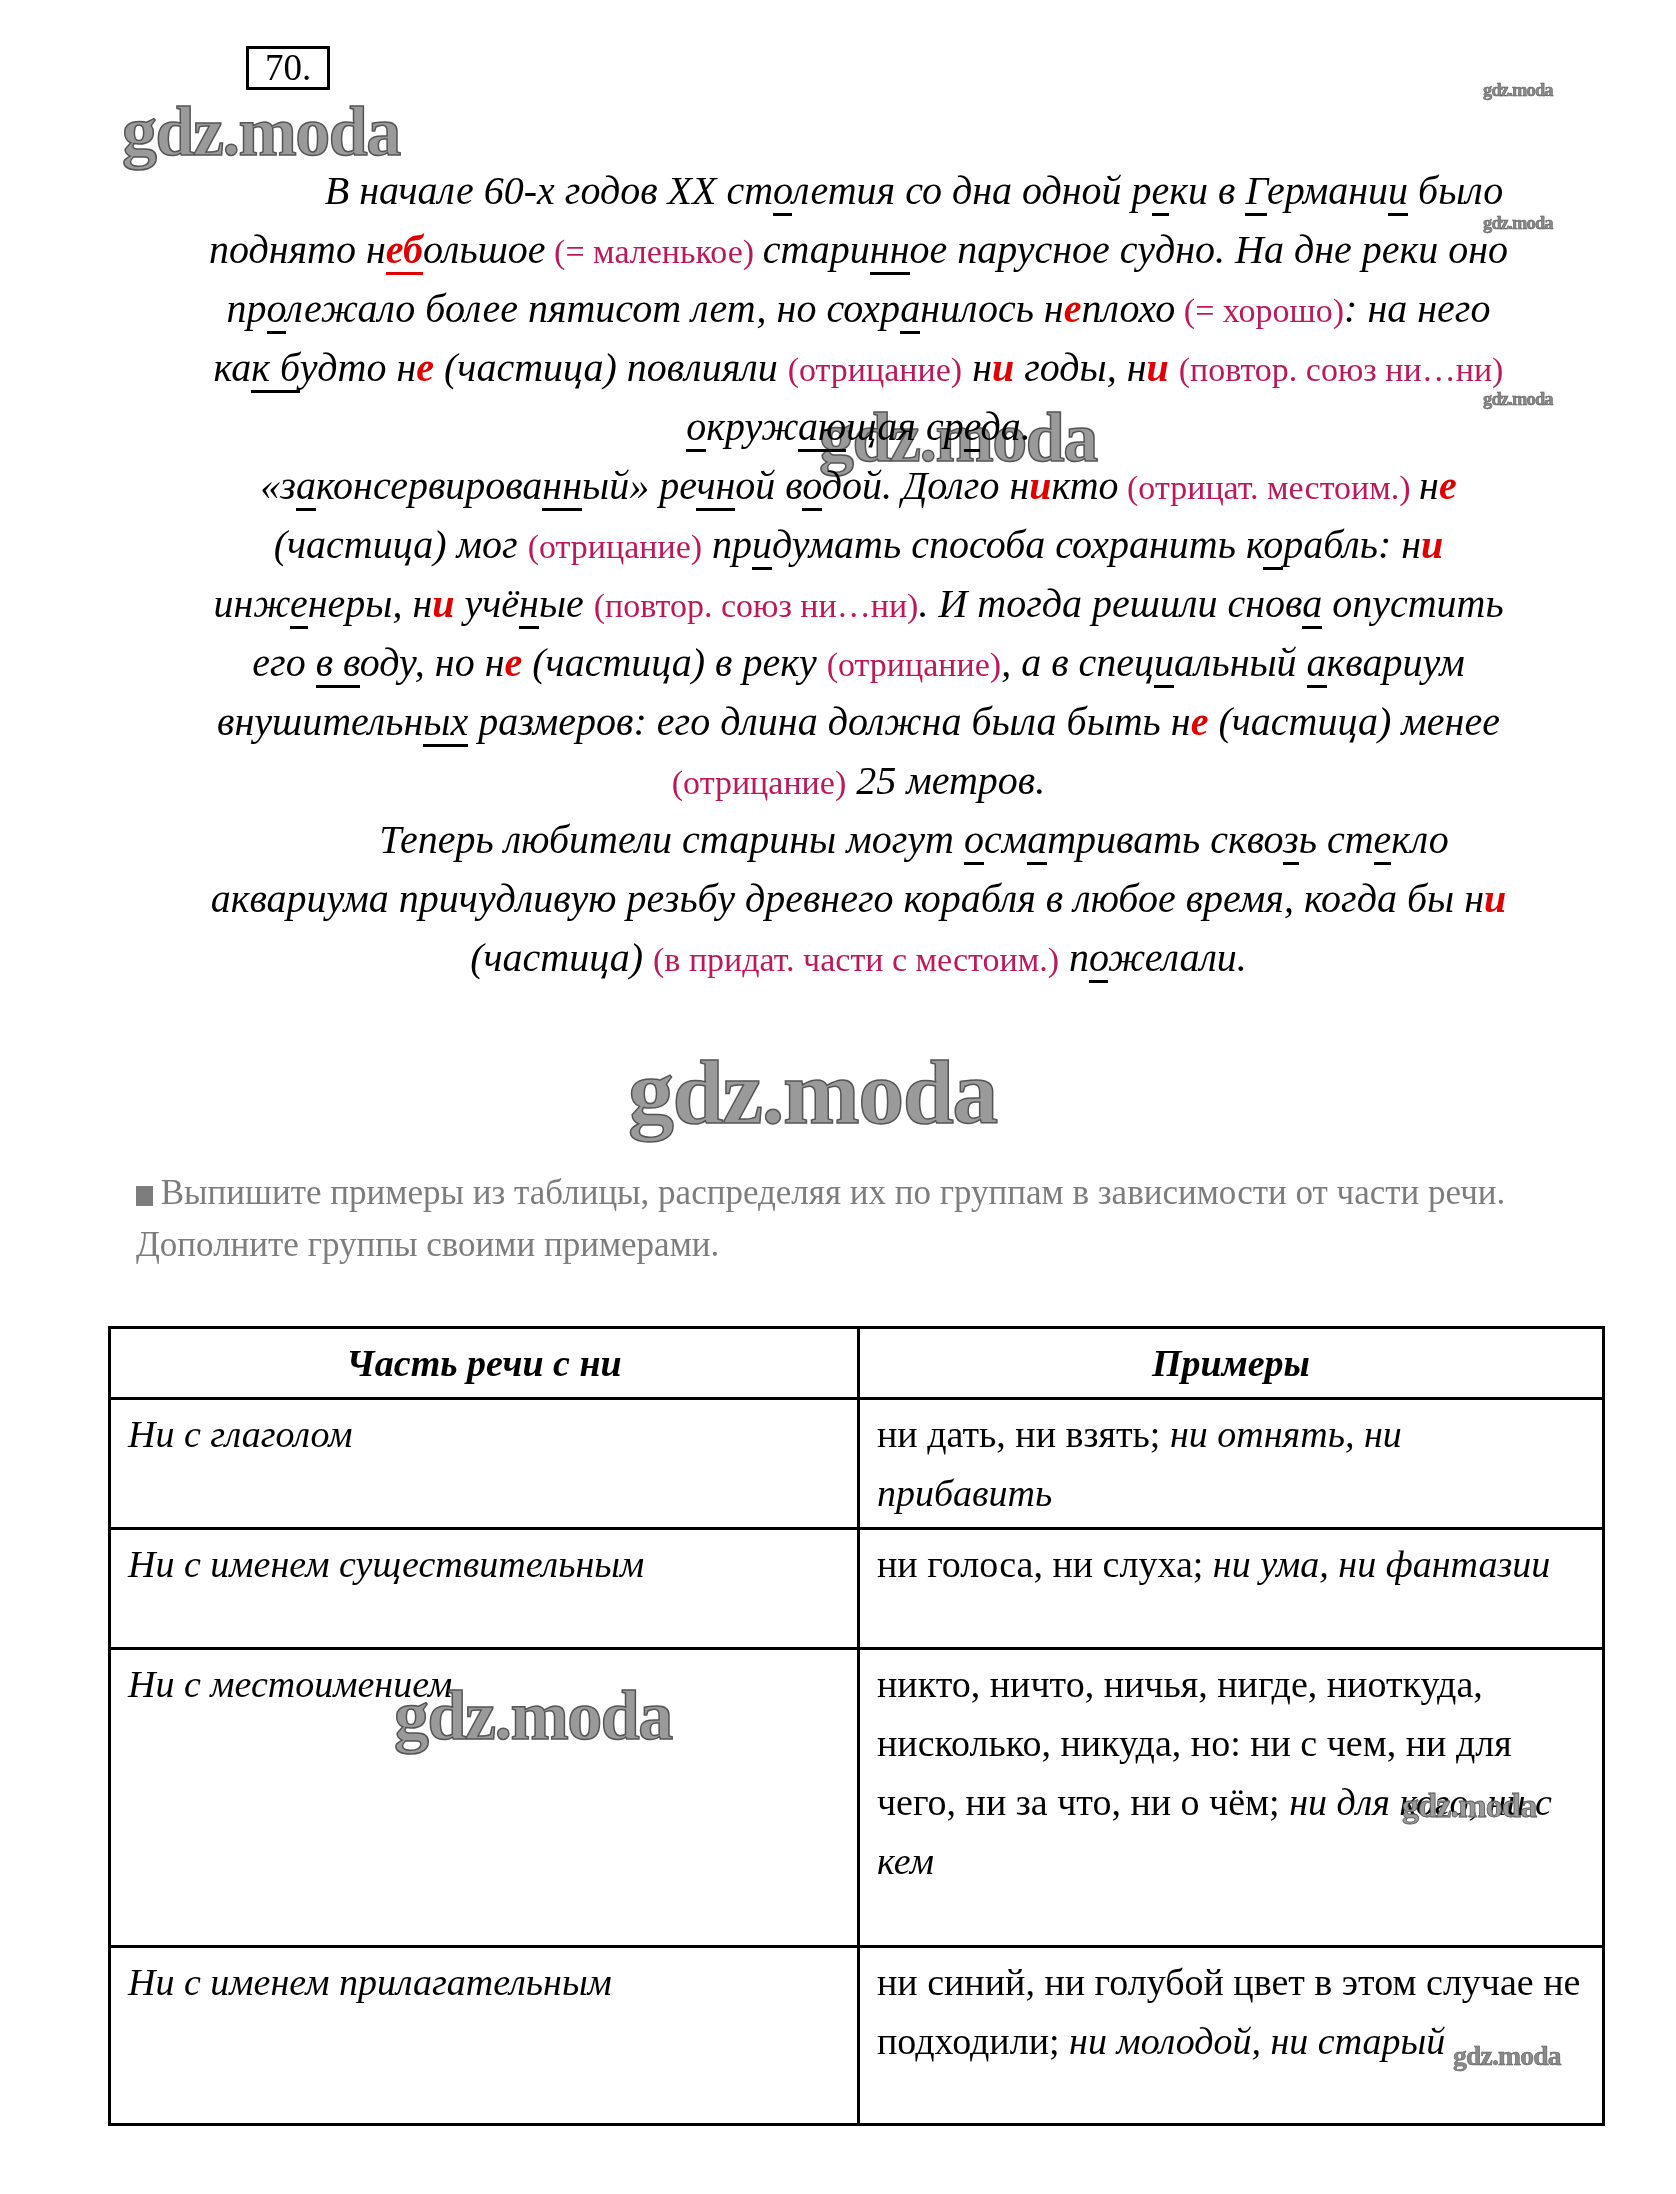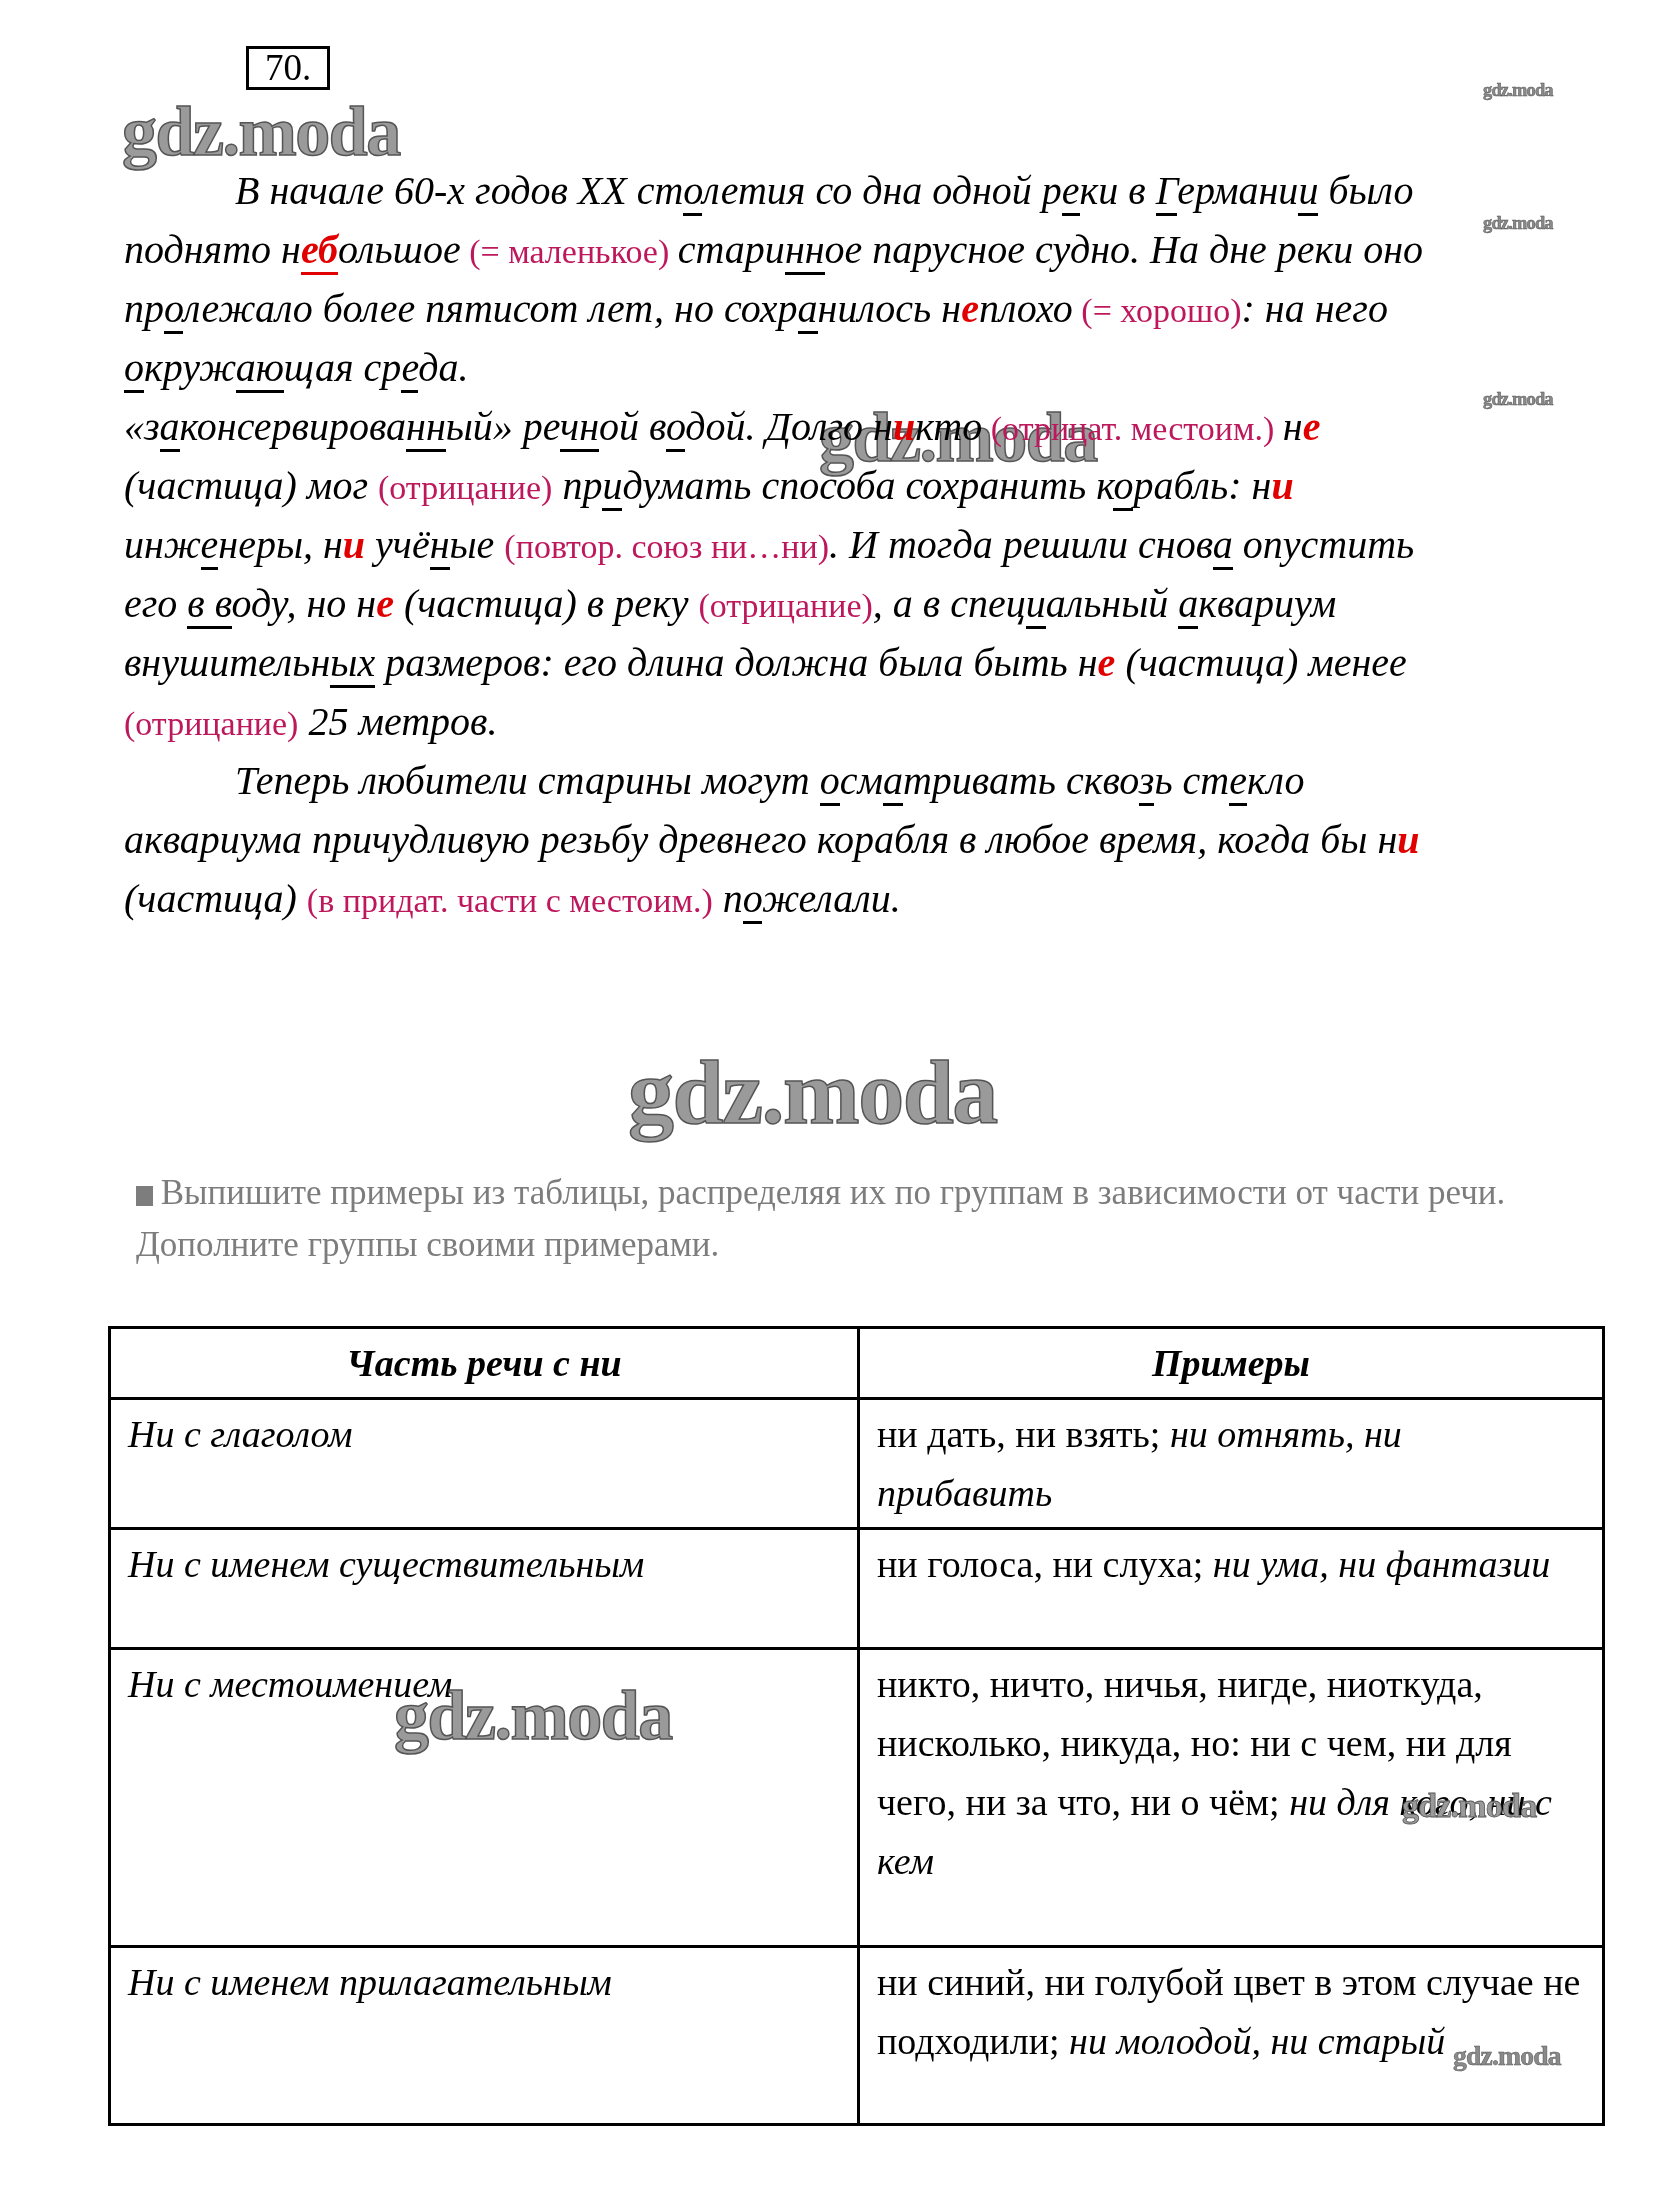--- a/index.html
+++ b/index.html
@@ -6,21 +6,21 @@
   body { width:1676px; height:2194px; position:relative; overflow:hidden;
          font-family:"Liberation Serif","DejaVu Serif",serif; color:#000; }
   .num-box { position:absolute; left:246px; top:46px; width:84px; height:44px;
              border:3.1px solid #000; box-sizing:border-box; font-weight:normal;
              font-size:37px; line-height:38px; text-align:center; }
   .wm { position:absolute; font-family:"Liberation Serif","DejaVu Serif",serif; font-weight:bold;
         color:#9a9a9a; -webkit-text-stroke:1.5px #555; letter-spacing:-1.5px; }
   .wm.big { font-size:70px; }
   .wm.small { font-size:18.4px; -webkit-text-stroke:0.5px #555; letter-spacing:-0.8px; color:#8a8a8a; }
   .wm.mid { font-size:34px; -webkit-text-stroke:0.8px #555; letter-spacing:-0.8px; }
-  .text { position:absolute; left:124px; width:1469px; font-style:italic; font-size:40px; }
+  .text { position:absolute; left:124px; width:1469px; font-style:italic; font-size:40px;text-align:center; }
   .line { height:59px; line-height:59px; white-space:nowrap; }
   .indent { padding-left:111px; }
   .g { color:#be185d; font-style:normal; font-size:34px; }
   .r { color:#e00000; font-weight:bold; }
   .u { border-bottom:3.1px solid #000; }
   .instr { position:absolute; left:136px; top:1167px; width:1469px; color:#7d7d7d;
            font-size:35px; line-height:52px; }
   .instr .sq { display:inline-block; width:17px; height:20px; background:#7d7d7d; margin-right:7.7px; vertical-align:-1.5px; }
   table { position:absolute; left:108px; top:1326px; width:1497px; border-collapse:collapse; }
   td, th { border:3.1px solid #000; vertical-align:top; padding:4.6px 17px; font-size:38px; line-height:59px; }
@@ -45,20 +45,23 @@
 
 <div class="text" style="top:161px;">
   <div class="line indent">
     <span>В начале 60-х годов XX ст</span><span class="u">о</span><span>летия со дна одной р</span><span class="u">е</span><span>ки в </span><span class="u">Г</span><span>ермани</span><span class="u">и</span><span> было</span>
   </div>
   <div class="line">
     <span>поднято н</span><span class="r u" style="border-color:#e00000">еб</span><span>ольшое</span><span class="g"> (= маленькое) </span><span>стари</span><span class="u">нн</span><span>ое парусное судно. На дне реки оно</span>
   </div>
   <div class="line">
     <span>пр</span><span class="u">о</span><span>лежало более пятисот лет, но сохр</span><span class="u">а</span><span>нилось н</span><span class="r">е</span><span>плохо</span><span class="g"> (= хорошо)</span><span>: на него</span>
+  </div>
+  <div class="line">
+    <span>ка</span><span class="u">к б</span><span>удто н</span><span class="r">е</span><span> (частица) повлияли </span><span class="g">(отрицание)</span><span> н</span><span class="r">и</span><span> годы, н</span><span class="r">и</span><span> </span><span class="g">(повтор. союз ни…ни)</span>
   </div>
   <div class="line">
     <span class="u">о</span><span>круж</span><span class="u">аю</span><span>щая ср</span><span class="u">е</span><span>да.</span>
   </div>
 
   <div class="line">
     <span>«з</span><span class="u">а</span><span>консервирова</span><span class="u">нн</span><span>ый» ре</span><span class="u">чн</span><span>ой в</span><span class="u">о</span><span>дой. Долго н</span><span class="r">и</span><span>кто</span><span class="g"> (отрицат. местоим.) </span><span>н</span><span class="r">е</span>
   </div>
   <div class="line">
     <span>(частица) мог </span><span class="g">(отрицание)</span><span> пр</span><span class="u">и</span><span>думать способа сохранить к</span><span class="u">о</span><span>рабль: н</span><span class="r">и</span>

